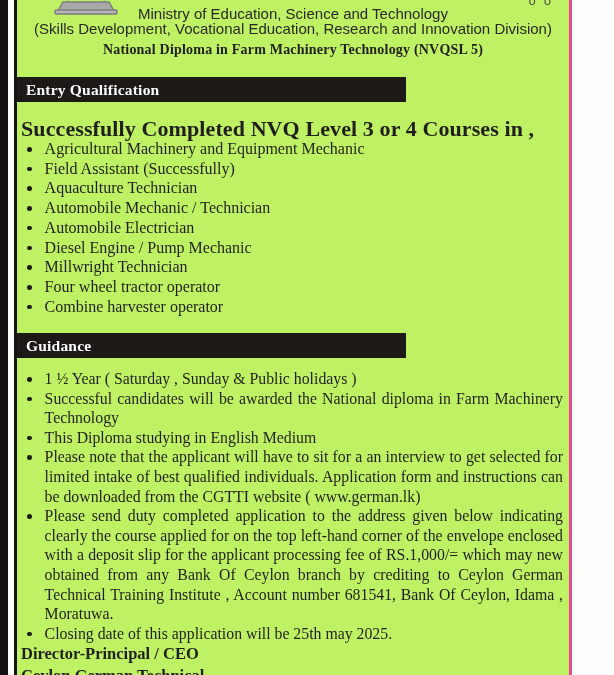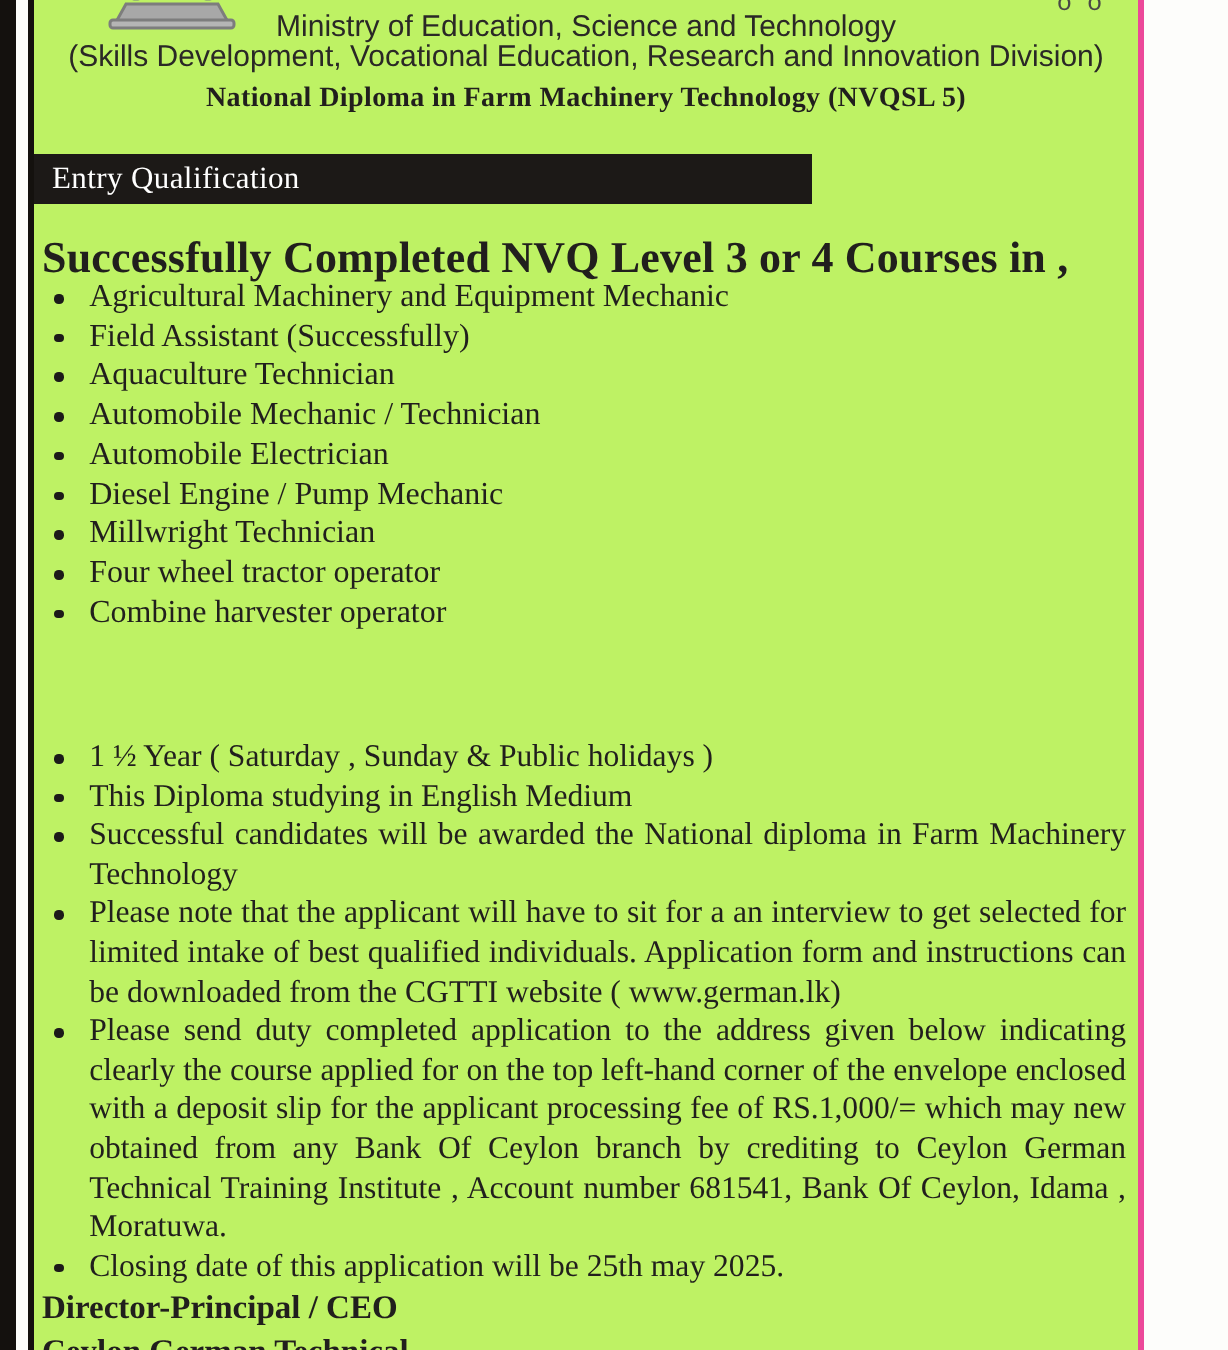--- a/index.html
+++ b/index.html
@@ -24,21 +24,21 @@
   .corner-partial{
     position:absolute;right:16px;top:-6px;font-size:12px;color:#4a4846;
     font-family:"DejaVu Sans", sans-serif;letter-spacing:2px;
   }
   .doc-title{
     position:absolute;top:42px;left:0;right:0;text-align:center;
     font-weight:bold;font-size:14px;letter-spacing:0.2px;
   }
   .section-bar{
     position:absolute;left:0;width:389px;height:25px;box-sizing:border-box;
-    background:#1c1917;color:#ffffff;font-weight:normal;font-size:15.5px;
+    background:#1c1917;color:#ffffff;font-weight:bold;font-size:15.5px;
     line-height:25px;padding-left:9px;letter-spacing:0.2px;
   }
   .bar-entry{top:77px;}
   .bar-guidance{top:333px;}
   .intro-line{
     position:absolute;top:116px;left:4px;right:4px;
     font-weight:bold;font-size:22px;letter-spacing:0.1px;
   }
   ul.bullet-list{list-style:none;margin:0;padding:0;position:absolute;left:0;}
   .list-entry{top:139px;right:8px;}
@@ -120,33 +120,34 @@
         <li>
         <span class="dot"></span>
         <span class="li-text">Four wheel tractor operator</span>
       </li>
         <li>
         <span class="dot"></span>
         <span class="li-text">Combine harvester operator</span>
       </li>
       </ul>
 
+    <div class="section-bar bar-guidance">Guidance</div>
 
     <ul class="bullet-list list-guidance">
         <li>
         <span class="dot"></span>
         <span class="li-text">1 ½ Year ( Saturday , Sunday &amp; Public holidays )</span>
       </li>
         <li>
         <span class="dot"></span>
-        <span class="li-text">This Diploma studying in English Medium</span>
+        <span class="li-text">Successful candidates will be awarded the National diploma in Farm Machinery Technology</span>
       </li>
         <li>
         <span class="dot"></span>
-        <span class="li-text">Successful candidates will be awarded the National diploma in Farm Machinery Technology</span>
+        <span class="li-text">This Diploma studying in English Medium</span>
       </li>
         <li>
         <span class="dot"></span>
         <span class="li-text">Please note that the applicant will have to sit for a an interview to get selected for limited intake of best qualified individuals. Application form and instructions can be downloaded from the CGTTI website ( www.german.lk)</span>
       </li>
         <li>
         <span class="dot"></span>
         <span class="li-text">Please send duty completed application to the address given below indicating clearly the course applied for on the top left-hand corner of the envelope enclosed with a deposit slip for the applicant processing fee of RS.1,000/= which may new obtained from any Bank Of Ceylon branch by crediting to Ceylon German Technical Training Institute , Account number 681541, Bank Of Ceylon, Idama , Moratuwa.</span>
       </li>
         <li>

